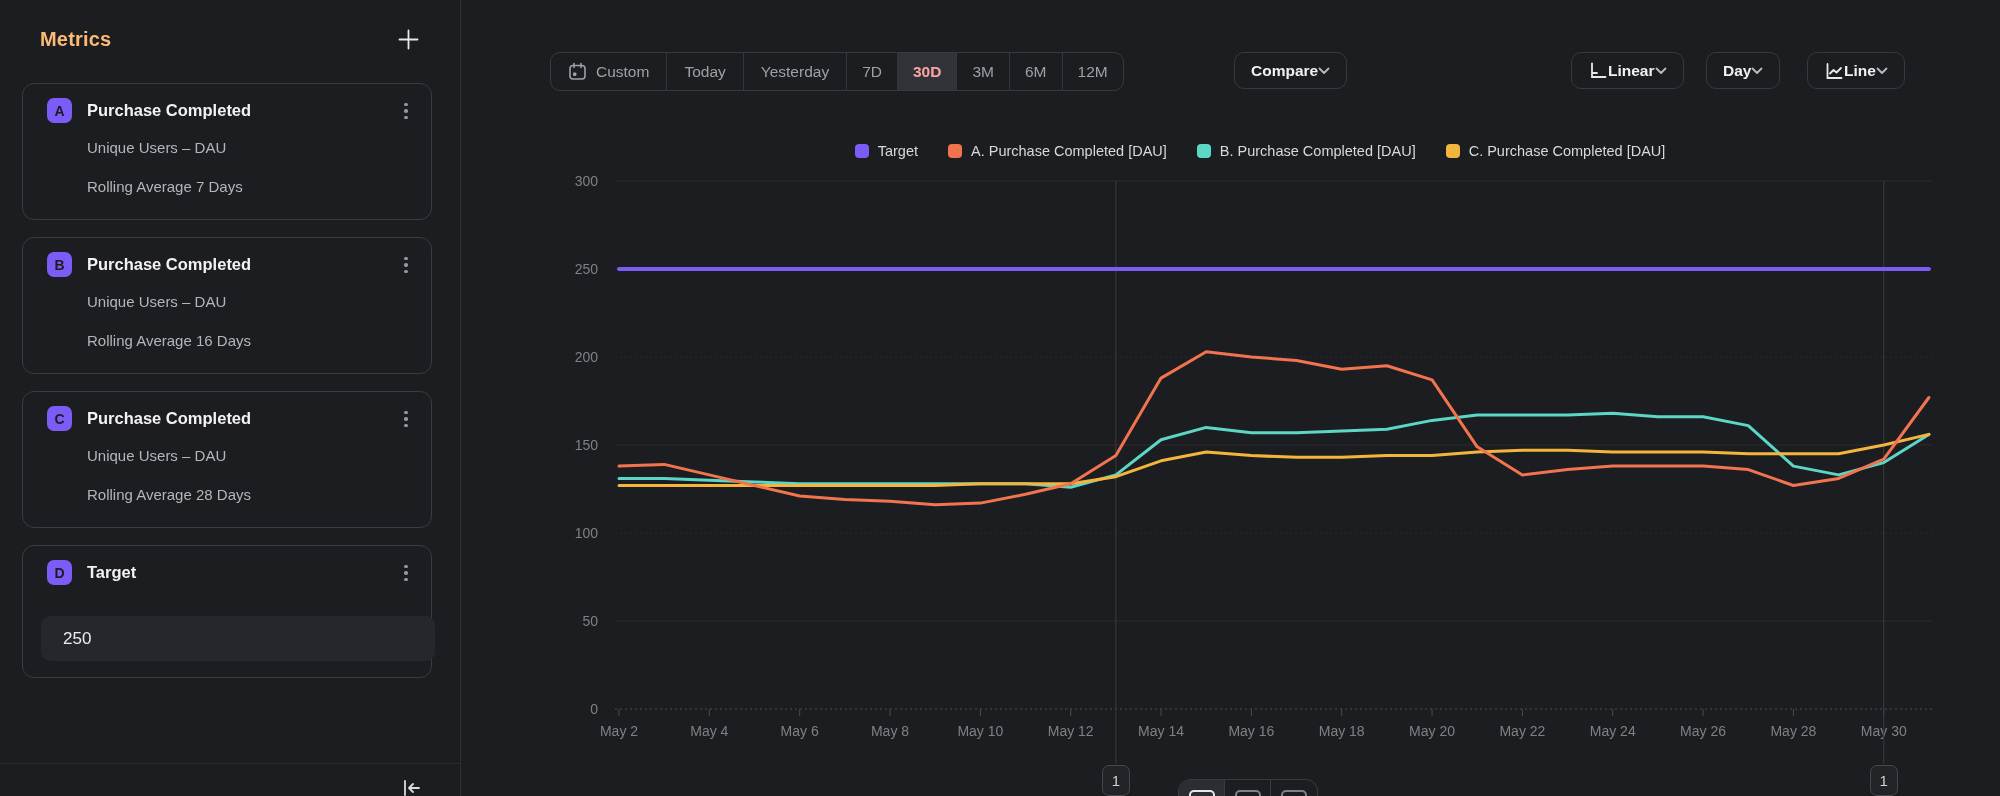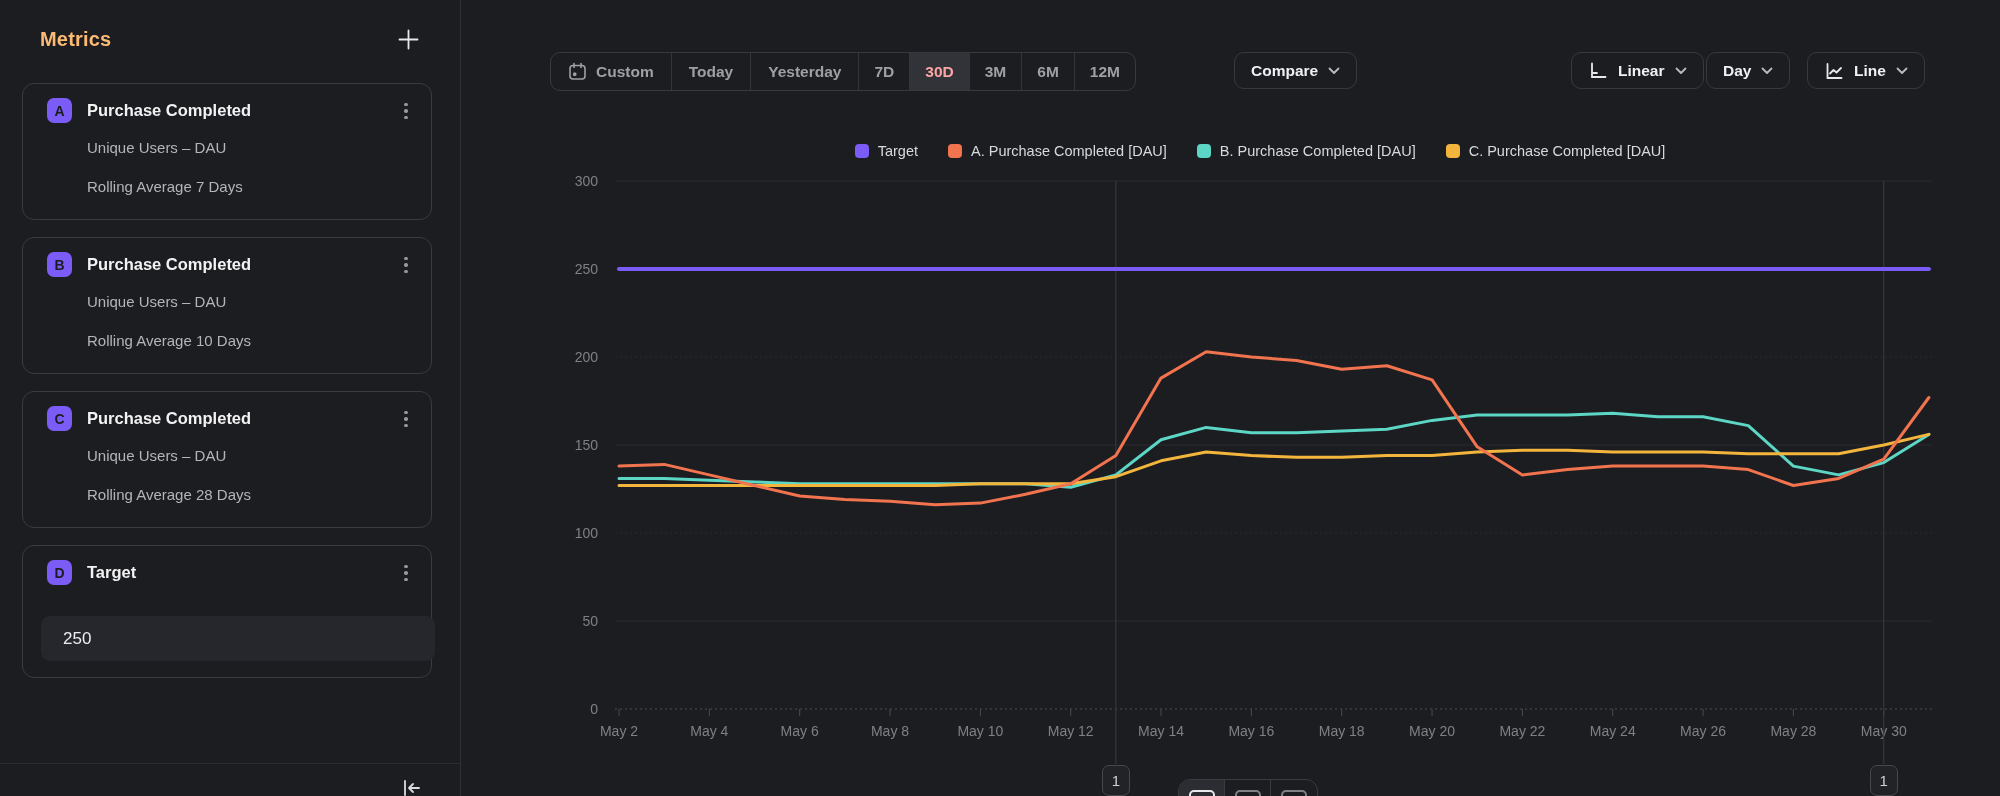--- a/index.html
+++ b/index.html
@@ -27,25 +27,25 @@
   .kebab{position:absolute;right:14px;top:14px;width:22px;height:26px;display:flex;flex-direction:column;align-items:center;justify-content:center;gap:3px;background:none;border:none;cursor:pointer;}
   .kebab .dot{width:3.5px;height:3.5px;border-radius:50%;background:#97989d;}
   .target-input{position:absolute;left:18px;top:70px;width:372px;height:45px;border-radius:9px;background:#26272c;border:none;
     color:#ececf0;font-size:17px;padding:0 0 0 22px;font-family:"Liberation Sans",sans-serif;display:flex;align-items:center;}
   .filter-header{position:absolute;left:40px;top:714px;width:380px;display:flex;justify-content:space-between;align-items:center;}
   .filter-title{font-size:20px;font-weight:700;color:#96979c;}
   .side-divider{position:absolute;left:0;top:763px;width:460px;height:1px;background:#2b2c30;}
   .collapse-btn{position:absolute;left:400px;top:776px;}
   
   .seg{position:absolute;left:550px;top:52px;height:37px;display:inline-flex;border:1px solid #38393e;border-radius:10px;overflow:hidden;background:transparent;}
-  .seg-cell{display:flex;align-items:center;gap:9px;padding:0 17px;font-size:15.5px;color:#9fa0a5;background:none;border:none;border-right:1px solid #34353a;cursor:pointer;font-family:"Liberation Sans",sans-serif;font-weight:bold;}
+  .seg-cell{display:flex;align-items:center;gap:9px;padding:0 17px;font-size:15.5px;color:#9fa0a5;background:none;border:none;border-right:1px solid #34353a;cursor:pointer;font-family:"Liberation Sans",sans-serif;}
   .seg-cell:last-child{border-right:none;}
   .seg-cell.short{padding:0 15px;text-align:right;}
   .seg-cell.active{background:#323338;color:#fca5a5;font-weight:700;}
-  .btn{position:absolute;top:52px;height:37px;display:inline-flex;align-items:center;gap:10px;padding:0 16px;
+  .btn{position:absolute;top:52px;height:37px;display:inline-flex;align-items:center;padding:0 16px;
     border:1px solid #38393e;border-radius:10px;background:transparent;color:#f0f0f2;font-size:15.5px;font-weight:700;
     cursor:pointer;font-family:"Liberation Sans",sans-serif;}
   .compare-btn{left:1234px;}
   .scale-btn{left:1571px;}
   .gran-btn{left:1706px;}
   .type-btn{left:1807px;}
   
   .legend{position:absolute;left:560px;top:143px;width:1400px;display:flex;justify-content:center;gap:30px;align-items:center;}
   .legend-item{display:flex;align-items:center;gap:9px;cursor:pointer;}
   .swatch{width:14px;height:14px;border-radius:4px;}
@@ -92,21 +92,21 @@
 
   <div class="metric-card card-b">
     <span class="badge" style="background: rgb(124, 92, 246);">B</span>
     <span class="card-title">Purchase Completed</span>
     <button class="kebab">
         <span class="dot"></span>
         <span class="dot"></span>
         <span class="dot"></span>
       </button>
     <span class="card-sub1">Unique Users – DAU</span>
-    <span class="card-sub2">Rolling Average 10 Days</span>
+    <span class="card-sub2">Rolling Average 16 Days</span>
   </div>
 
   <div class="metric-card card-c">
     <span class="badge" style="background: rgb(124, 92, 246);">C</span>
     <span class="card-title">Purchase Completed</span>
     <button class="kebab">
         <span class="dot"></span>
         <span class="dot"></span>
         <span class="dot"></span>
       </button>

